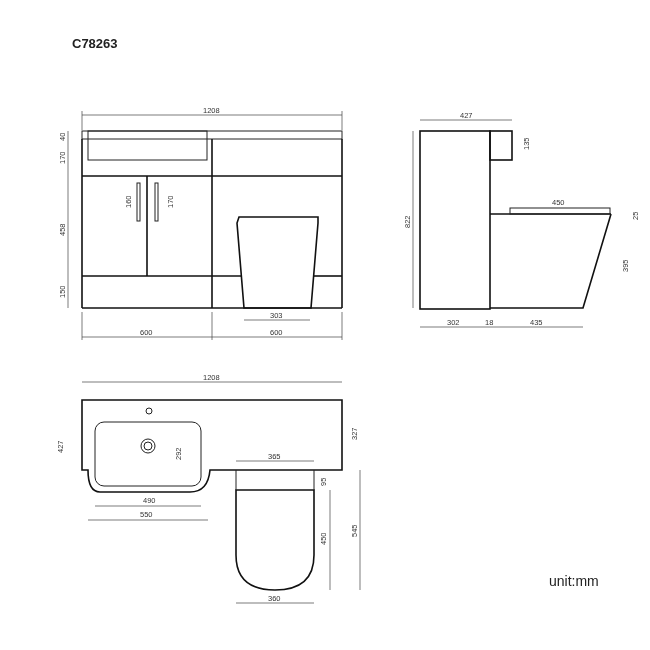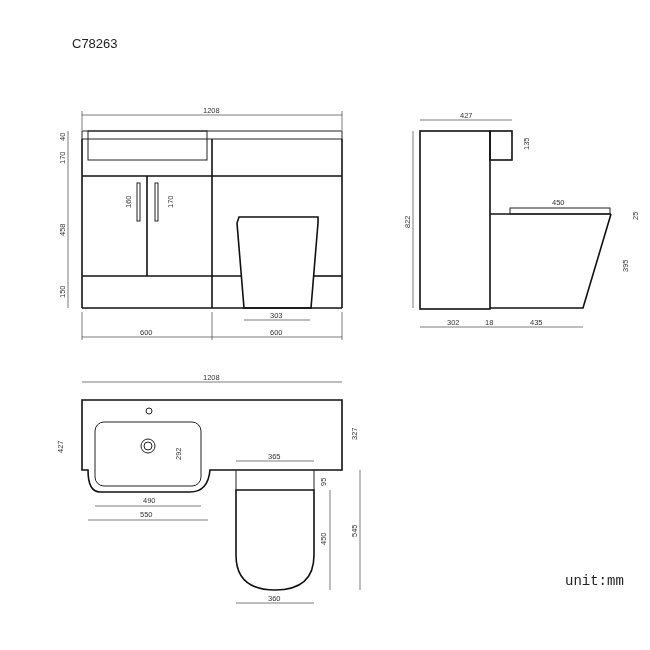--- a/index.html
+++ b/index.html
@@ -1,18 +1,18 @@
 <!DOCTYPE html>
 <html><head>
 <meta charset="utf-8">
 <style>
   html,body{margin:0;padding:0;background:#fff;}
   body{width:650px;height:650px;position:relative;overflow:hidden;font-family:"Liberation Sans",sans-serif;}
-  #code{position:absolute;left:72px;top:36px;font-size:13px;color:#222;}
-  #unit{position:absolute;left:565px;top:573px;font-size:14px;color:#222;font-family:Liberation Mono, monospace;}
+  #code{position:absolute;left:72px;top:36px;font-size:13px;color:#222;font-weight:bold;}
+  #unit{position:absolute;left:549px;top:573px;font-size:14px;color:#222;}
   svg{position:absolute;left:0;top:0;}
   .ln{stroke:#222;stroke-width:1;fill:none;}
   .th{stroke:#111;stroke-width:1.6;fill:none;}
   .dm{stroke:#444;stroke-width:0.7;fill:none;}
   text{font-family:"Liberation Sans",sans-serif;font-size:7.5px;fill:#333;}
 </style>
 </head>
 <body>
 
 <div id="code">C78263</div>

